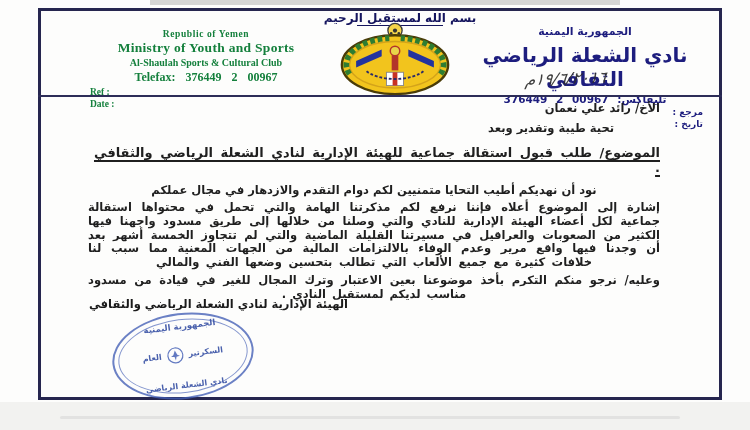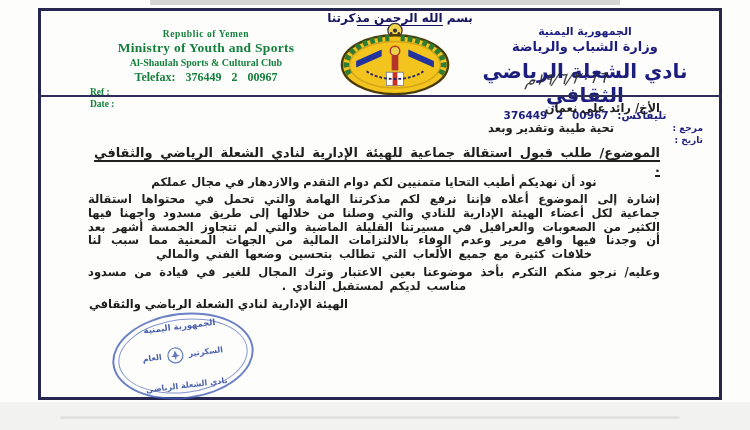--- a/index.html
+++ b/index.html
@@ -38,21 +38,21 @@
     font-size:16px;color:#2b2b2b;font-style:italic;transform:rotate(-2deg) skewX(-12deg);opacity:.9;}
   
   .logo{position:absolute;left:336px;top:22px;width:118px;height:74px;}
   
   .letter-body{position:absolute;left:88px;top:101px;width:572px;direction:rtl;color:#1f1f1f;font-weight:bold;}
   .addr1{font-size:11.5px;}
   .addr2{font-size:11.5px;margin-top:3px;}
   .greeting{font-size:11.5px;margin-top:6px;padding-right:46px;}
   .subject{font-size:13px;margin-top:10px;word-spacing:3px;
     text-decoration:underline;text-underline-offset:3px;text-decoration-thickness:1.5px;}
-  .p-intro{font-size:11.5px;margin-top:0;text-align:center;}
+  .p-intro{font-size:11.5px;margin-top:8px;text-align:center;}
   .p-main{font-size:11.5px;margin-top:4px;line-height:13.8px;text-align:justify;text-align-last:center;word-spacing:2.5px;}
   .p-close{font-size:11.5px;margin-top:4px;line-height:13.8px;text-align:justify;text-align-last:center;word-spacing:2px;}
   
   .signature{position:absolute;left:80px;top:297px;width:268px;text-align:right;direction:rtl;
     font-size:11.5px;font-weight:bold;color:#1a1a1a;}
   
   .stamp{position:absolute;left:112px;top:313px;width:142px;height:86px;transform:rotate(-7deg);opacity:.92;}
   .stamp-ring{position:absolute;inset:0;border:2.5px solid rgba(67,94,181,.85);border-radius:50%;box-sizing:border-box;}
   .stamp-inner{position:absolute;inset:6px;border:1.3px solid rgba(67,94,181,.7);border-radius:50%;box-sizing:border-box;}
   .stamp-top{position:absolute;top:8px;left:0;width:100%;text-align:center;direction:rtl;
@@ -64,21 +64,21 @@
 </style>
 </head>
 <body>
 
 <div class="scan">
 
   <div class="artifact-top"></div>
 
   <div class="page-border"></div>
 
-  <div class="bismillah">بسم الله الرحمن مذكرتنا</div>
+  <div class="bismillah">بسم الله لمستقبل الرحيم</div>
 
   <div class="lh-en">
     <div class="l1">Republic of Yemen</div>
     <div class="l2">Ministry of Youth and Sports</div>
     <div class="l3">Al-Shaulah Sports &amp; Cultural Club</div>
     <div class="l4">Telefax:  376449  2  00967</div>
     <div class="l5">Ref :</div>
     <div class="l6">Date :</div>
   </div>
 
@@ -97,21 +97,20 @@
       <rect x="56.5" y="35" width="7" height="16" fill="#b3342a"></rect>
       <circle cx="60" cy="30.5" r="5" fill="#e8d44a" stroke="#b3342a" stroke-width="1.5"></circle>
       <rect x="51" y="53" width="18" height="14" fill="#ffffff" stroke="#8a8a8a" stroke-width="1"></rect>
       <rect x="57.5" y="53" width="5" height="14" fill="#c83224"></rect>
       <path d="M 30,52 A 36,18 0 0 0 90,52" stroke="#2a2a6a" stroke-width="2" fill="none" stroke-dasharray="3 2"></path>
     </svg>
   </div>
 
   <div class="lh-ar">
     <div class="l1">الجمهورية اليمنية</div>
-    <div class="l2">وزارة الشباب والرياضة</div>
     <div class="l3">نادي الشعلة الرياضي الثقافي</div>
     <div class="l4">تليفاكس:  00967  2  376449</div>
     <div class="l5">مرجع :</div>
     <div class="l6">تاريخ :</div>
   </div>
 
   <div class="hand-date">١٩/٦/٢٠١٦م</div>
 
   <div class="separator"></div>
 

